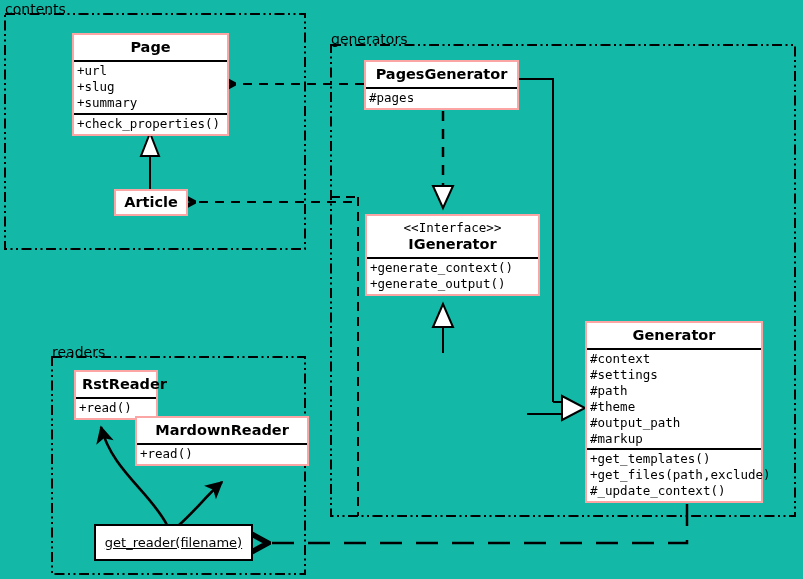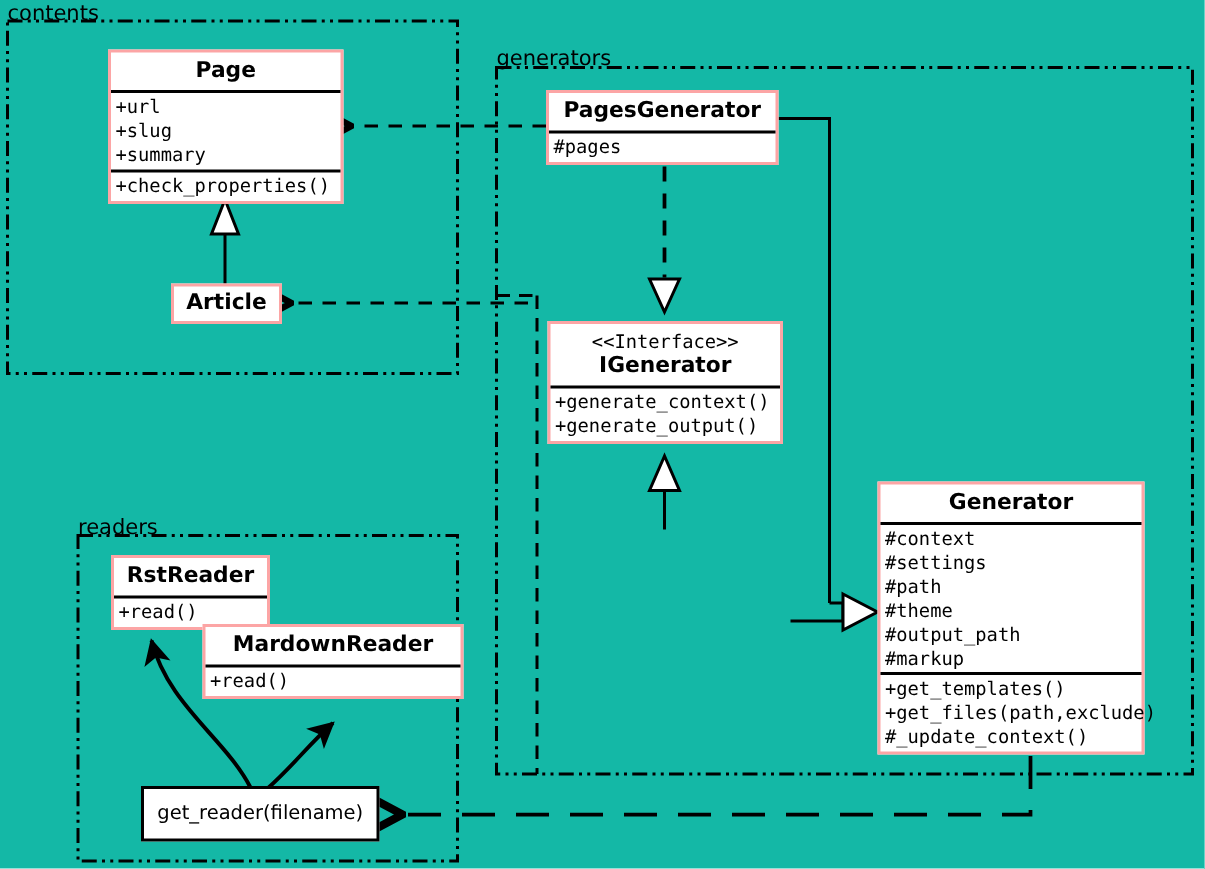--- a/index.html
+++ b/index.html
@@ -183,21 +183,21 @@
     <div class="title">PagesGenerator</div>
     <div class="compartment">
       <div class="row">#pages</div>
     </div>
   </div>
 
   <div class="uml" style="left:114px; top:189px; width:74px; height:27px;">
     <div class="title" style="padding:3px 6px 3px 6px;">Article</div>
   </div>
 
-  <div class="uml" style="left:365px; top:214px; width:157px;">
+  <div class="uml" style="left:365px; top:214px; width:175px;">
     <div class="title">
       <span class="stereo">&lt;&lt;Interface&gt;&gt;</span>
       <span>IGenerator</span>
     </div>
     <div class="compartment">
       <div class="row">+generate_context()</div>
       <div class="row">+generate_output()</div>
     </div>
   </div>
 
@@ -212,31 +212,31 @@
       <div class="row">#output_path</div>
       <div class="row">#markup</div>
     </div>
     <div class="compartment">
       <div class="row">+get_templates()</div>
       <div class="row">+get_files(path,exclude)</div>
       <div class="row">#_update_context()</div>
     </div>
   </div>
 
-  <div class="uml" style="left:74px; top:370px; width:106px;">
+  <div class="uml" style="left:74px; top:370px; width:84px;">
     <div class="title">RstReader</div>
     <div class="compartment">
       <div class="row">+read()</div>
     </div>
   </div>
 
   <div class="uml" style="left:135px; top:416px; width:174px;">
     <div class="title">MardownReader</div>
     <div class="compartment">
       <div class="row">+read()</div>
     </div>
   </div>
 
-  <div class="plainbox" style="left:94px; top:524px; width:159px; height:37px;">
+  <div class="plainbox" style="left:94px; top:524px; width:159px; height:37px;text-decoration:underline;">
     <span>get_reader(filename)</span>
   </div>
 
 </div>
 
 </body></html>

